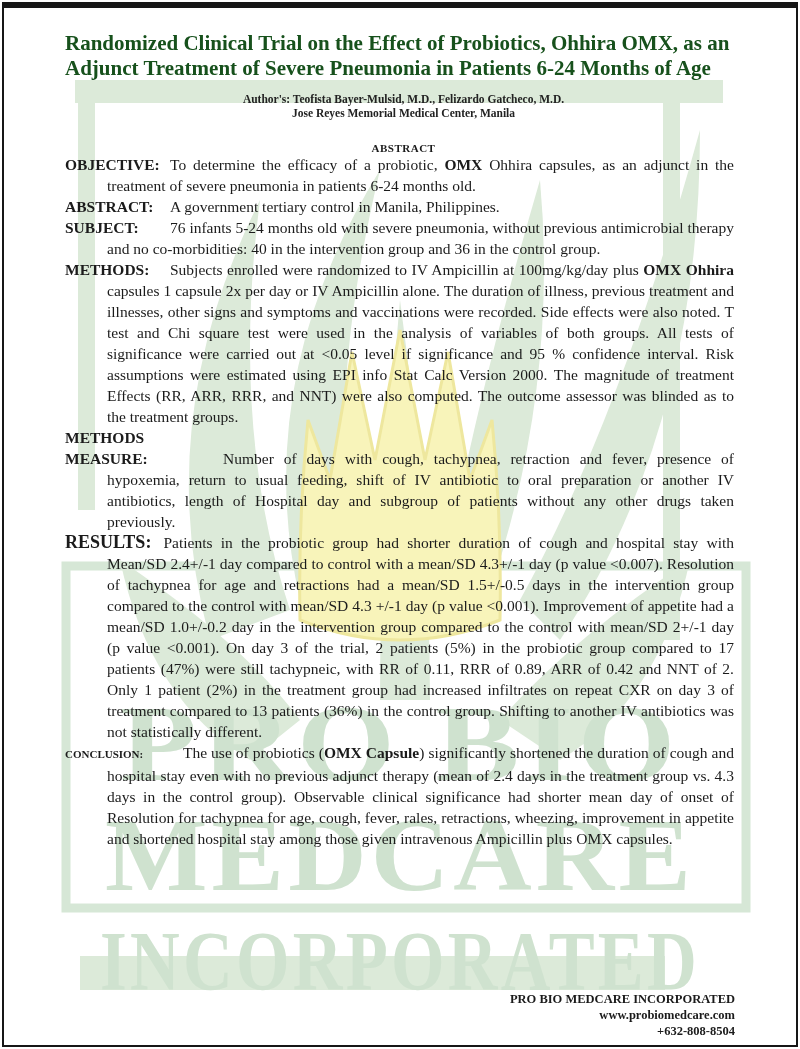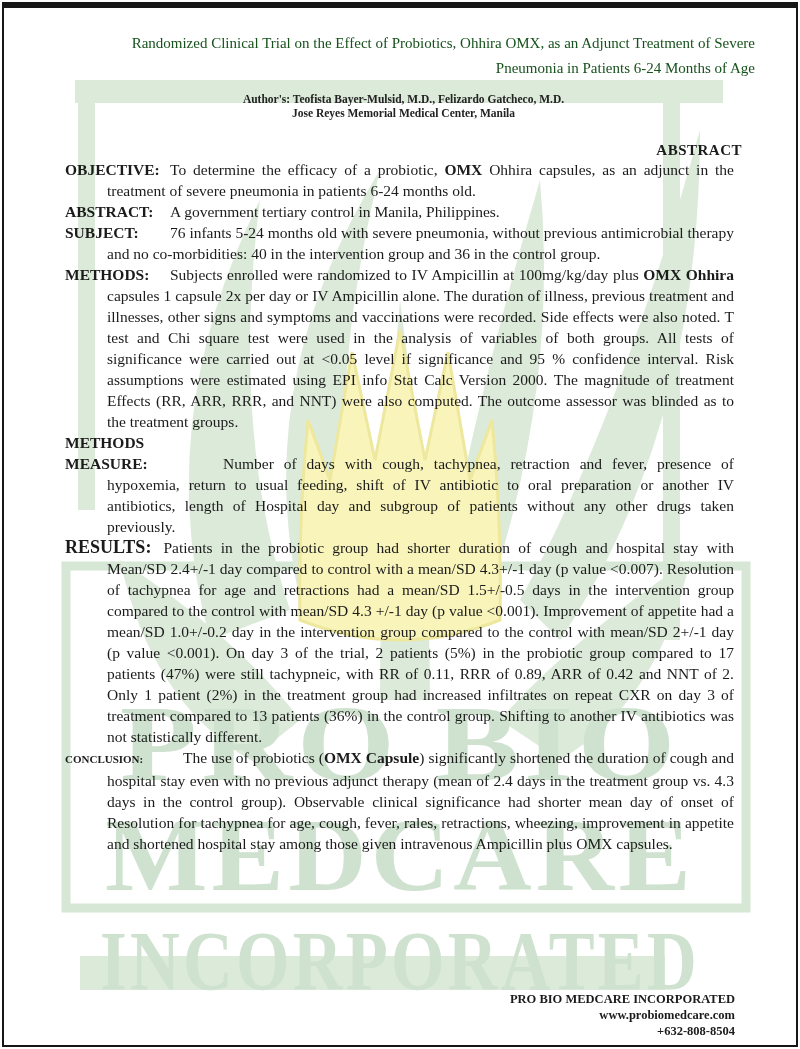--- a/index.html
+++ b/index.html
@@ -24,38 +24,38 @@
     font-family:"Liberation Serif","DejaVu Serif",serif;
     font-weight:bold;
     letter-spacing:4px;
   }
   
   .content{position:relative;z-index:1;padding:0 58px 0 65px;}
   .title{
     margin:0 auto;
     padding-top:31px;
     width:690px;
-    text-align:right;
-    font-size:15px;
-    font-weight:normal;
+    text-align:left;
+    font-size:21px;
+    font-weight:bold;
     line-height:25px;
     color:#17511c;
   }
   .authors,.affil{
     text-align:center;
     font-size:11.5px;
     font-weight:bold;
     color:#222222;
     line-height:14px;
     margin:0;
   }
   .authors{margin-top:11px;}
   .abstract-h{
-    text-align:right;
-    font-size:15px;
+    text-align:center;
+    font-size:11px;
     font-weight:bold;
     margin:22px 0 0 0;
     letter-spacing:.5px;
   }
   p.sec{
     margin:0 8px 0 42px;
     text-indent:-42px;
     text-align:justify;
     font-size:15.5px;
     line-height:21px;

